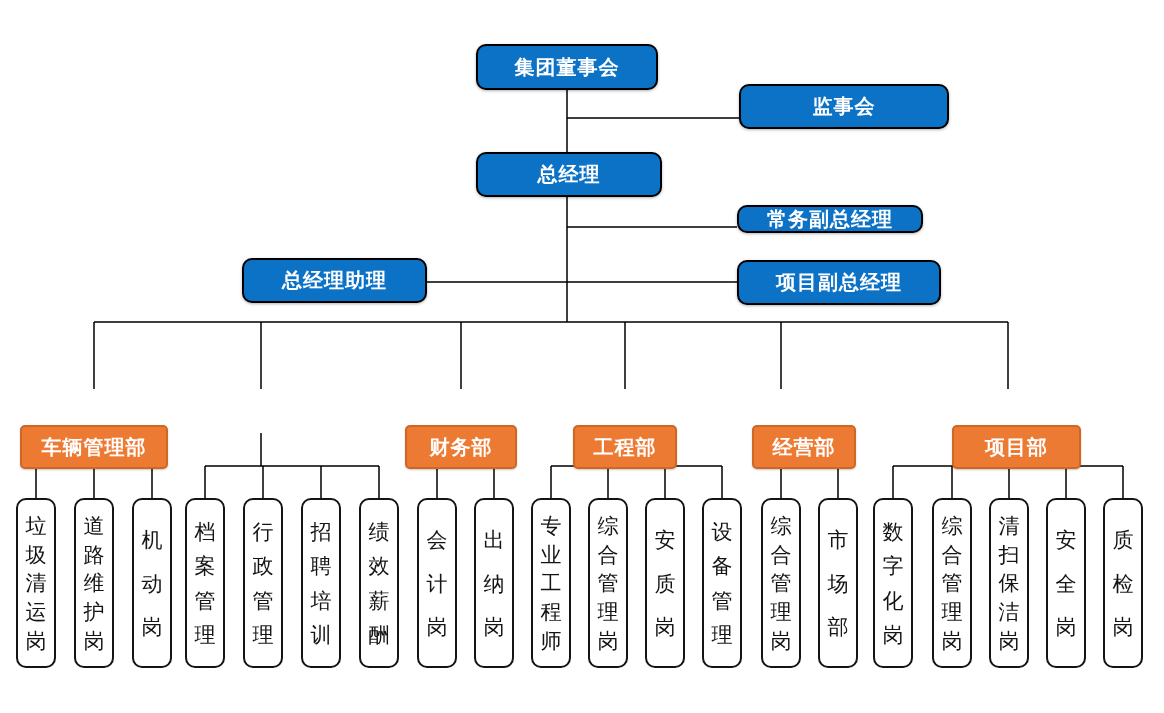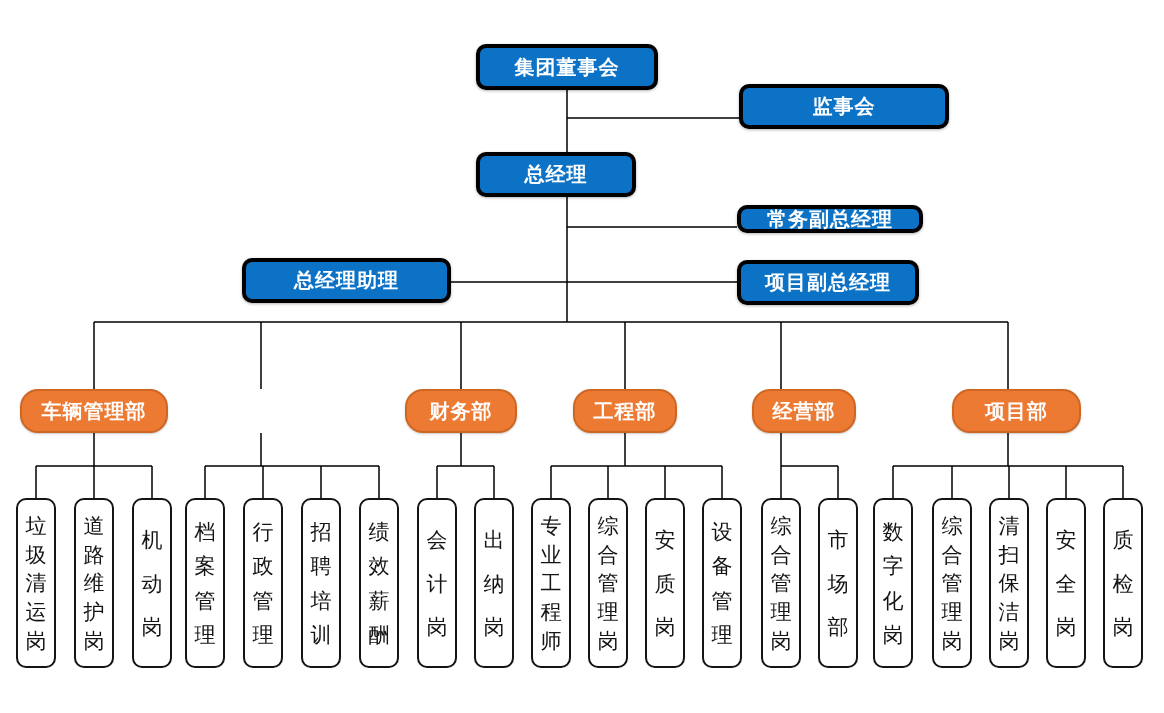--- a/index.html
+++ b/index.html
@@ -17,29 +17,30 @@
     position:relative;width:1164px;height:713px;background:#ffffff;
     font-family:"Liberation Sans","DejaVu Sans",sans-serif;overflow:hidden;
   }
   svg.lines{position:absolute;left:0;top:0;width:1164px;height:713px;}
   .node{
     position:absolute;display:flex;align-items:center;justify-content:center;
     box-sizing:border-box;text-align:center;white-space:nowrap;
   }
   .exec{
     background:var(--primary_blue,#0b72c6);color:var(--text_light,#fff);
-    border:4px solid #000000;border-radius:10px;
+    border:2px solid #000000;border-radius:10px;
     font-size:20px;font-weight:600;letter-spacing:1px;
     box-shadow:0 1px 3px rgba(0,0,0,0.30);
   }
   .dept{
     background:var(--accent_orange,#ed7a33);color:var(--text_light,#fff);
-    border:2px solid var(--orange_border,#cf6724);border-radius:18px;
+    border:2px solid var(--orange_border,#cf6724);border-radius:5px;
     font-size:20px;font-weight:600;letter-spacing:1px;
     box-shadow:0 1px 2px rgba(0,0,0,0.22);
+    margin-top:36px;
   }
   .pos{
     background:var(--position_bg,#fff);color:var(--text_dark,#141414);
     border:2px solid var(--position_border,#141414);border-radius:10px;
     font-size:21px;font-weight:500;padding:7px 0;
   }
   .lbl{display:block;}
   .plbl{
     display:flex;flex-direction:column;justify-content:space-evenly;
     align-items:center;height:100%;width:100%;line-height:1;
@@ -57,30 +58,30 @@
     <path d="M36 466 H152 M205 466 H379 M437 466 H494 M551 466 H722 M781 466 H838 M893 466 H1123" fill="none" stroke="#000000" stroke-width="1.5"></path>
     <path d="M36 466 V498 M94 466 V498 M152 466 V498 M205 466 V498 M263 466 V498 M321 466 V498 M379 466 V498 M437 466 V498 M494 466 V498 M551 466 V498 M608 466 V498 M665 466 V498 M722 466 V498 M781 466 V498 M838 466 V498 M893 466 V498 M952 466 V498 M1009 466 V498 M1066 466 V498 M1123 466 V498" fill="none" stroke="#000000" stroke-width="1.5"></path>
   </svg>
 
   <div class="node exec" style="left:476px;top:44px;width:182px;height:46px">
     <span class="lbl">集团董事会</span>
   </div>
   <div class="node exec" style="left:739px;top:84px;width:210px;height:45px">
     <span class="lbl">监事会</span>
   </div>
-  <div class="node exec" style="left:476px;top:152px;width:160px;height:45px">
+  <div class="node exec" style="left:476px;top:152px;width:186px;height:45px">
     <span class="lbl">总经理</span>
   </div>
   <div class="node exec" style="left:737px;top:205px;width:186px;height:28px">
     <span class="lbl">常务副总经理</span>
   </div>
-  <div class="node exec" style="left:242px;top:258px;width:209px;height:45px">
+  <div class="node exec" style="left:242px;top:258px;width:185px;height:45px">
     <span class="lbl">总经理助理</span>
   </div>
-  <div class="node exec" style="left:737px;top:260px;width:182px;height:45px">
+  <div class="node exec" style="left:737px;top:260px;width:204px;height:45px">
     <span class="lbl">项目副总经理</span>
   </div>
 
   <div class="node dept" style="left:20px;top:389px;width:148px;height:44px">
     <span class="lbl">车辆管理部</span>
   </div>
   <div class="node dept" style="left:573px;top:389px;width:104px;height:44px">
     <span class="lbl">工程部</span>
   </div>
   <div class="node dept" style="left:405px;top:389px;width:112px;height:44px">

